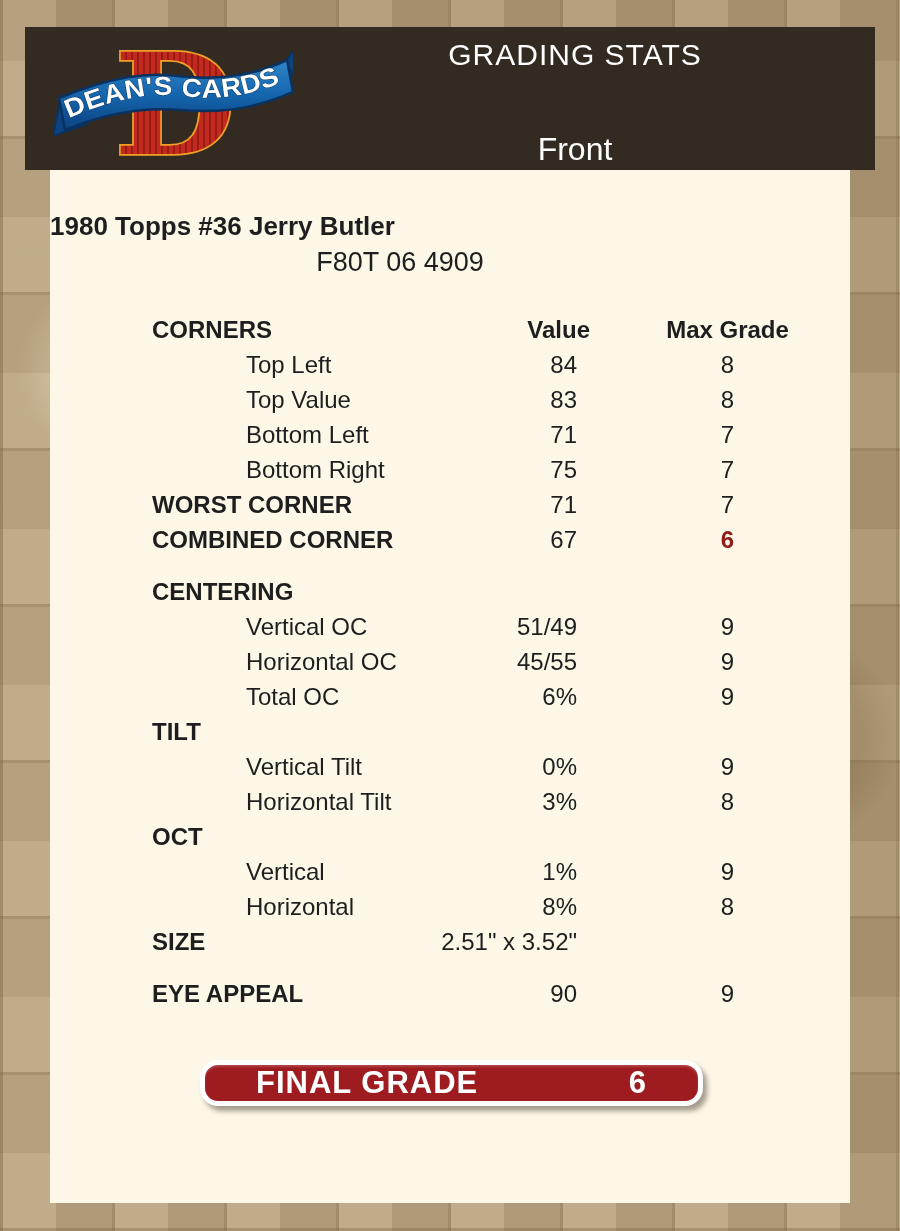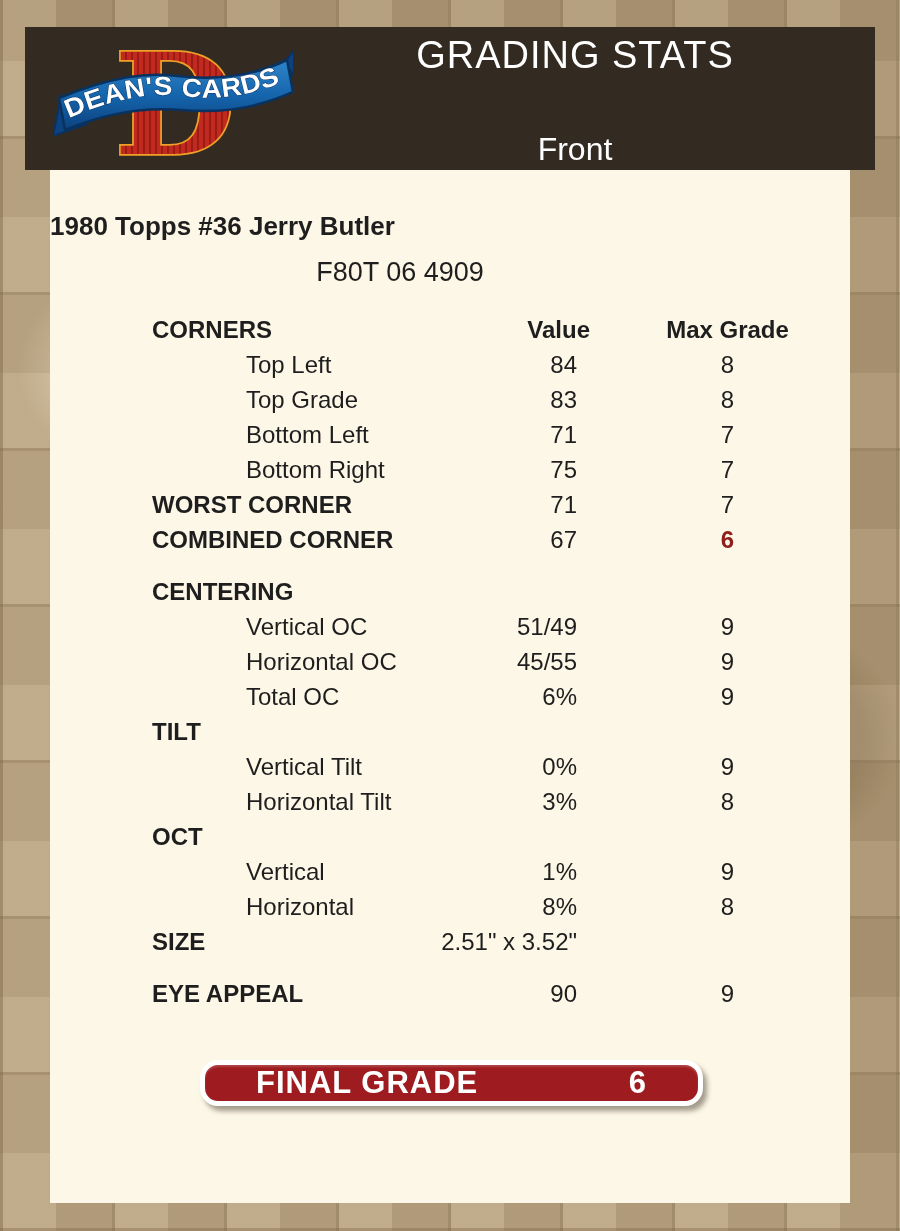--- a/index.html
+++ b/index.html
@@ -24,34 +24,34 @@
   .header{
     position:absolute;left:25px;top:27px;width:850px;height:143px;
     background:var(--header-bg,#332b21);
   }
   .logo{position:absolute;left:28px;top:5px;width:240px;height:134px;}
   .header-titles{
     position:absolute;left:250px;top:0;width:600px;height:143px;
     display:flex;flex-direction:column;align-items:center;justify-content:center;
     color:#fff;text-align:center;
   }
-  .header-title{font-size:38px;letter-spacing:1px;line-height:52px;}
+  .header-title{font-size:30px;letter-spacing:1px;line-height:52px;}
   .header-subtitle{font-size:32px;line-height:40px;margin-top:48px;}
   .content-card{
     position:absolute;left:50px;top:170px;width:800px;height:1033px;
     background:var(--card-bg,#fdf7e7);
     color:var(--text,#1e1e1e);
   }
   .card-title{
     margin-top:40px;width:100%;box-sizing:border-box;padding-right:76px;
     text-align:left;font-weight:bold;font-size:26px;line-height:32px;
   }
   .card-code{
     width:100%;box-sizing:border-box;padding-right:100px;
-    text-align:center;font-size:27px;line-height:36px;margin-top:12px;
+    text-align:center;font-size:27px;line-height:36px;margin-top:2px;
   }
   .table{position:absolute;left:0;top:142px;width:100%;}
   .trow{position:relative;height:35px;font-size:24px;}
   .trow.gap{margin-top:17px;}
   .cell{position:absolute;top:0;height:35px;line-height:35px;white-space:nowrap;}
   .cell.label{left:102px;}
   .cell.label.indent{left:152px;margin-left:44px;}
   .cell.value{left:200px;width:327px;text-align:right;}
   .thead .cell.value{width:340px;}
   .cell.grade{left:600px;width:155px;text-align:center;}
@@ -111,21 +111,21 @@
         <div class="cell label bold">CORNERS</div>
         <div class="cell value bold">Value</div>
         <div class="cell grade bold">Max Grade</div>
       </div>
       <div class="trow">
         <div class="cell label indent">Top Left</div>
         <div class="cell value">84</div>
         <div class="cell grade">8</div>
       </div>
       <div class="trow">
-        <div class="cell label indent">Top Grade</div>
+        <div class="cell label indent">Top Value</div>
         <div class="cell value">83</div>
         <div class="cell grade">8</div>
       </div>
       <div class="trow">
         <div class="cell label indent">Bottom Left</div>
         <div class="cell value">71</div>
         <div class="cell grade">7</div>
       </div>
       <div class="trow">
         <div class="cell label indent">Bottom Right</div>

